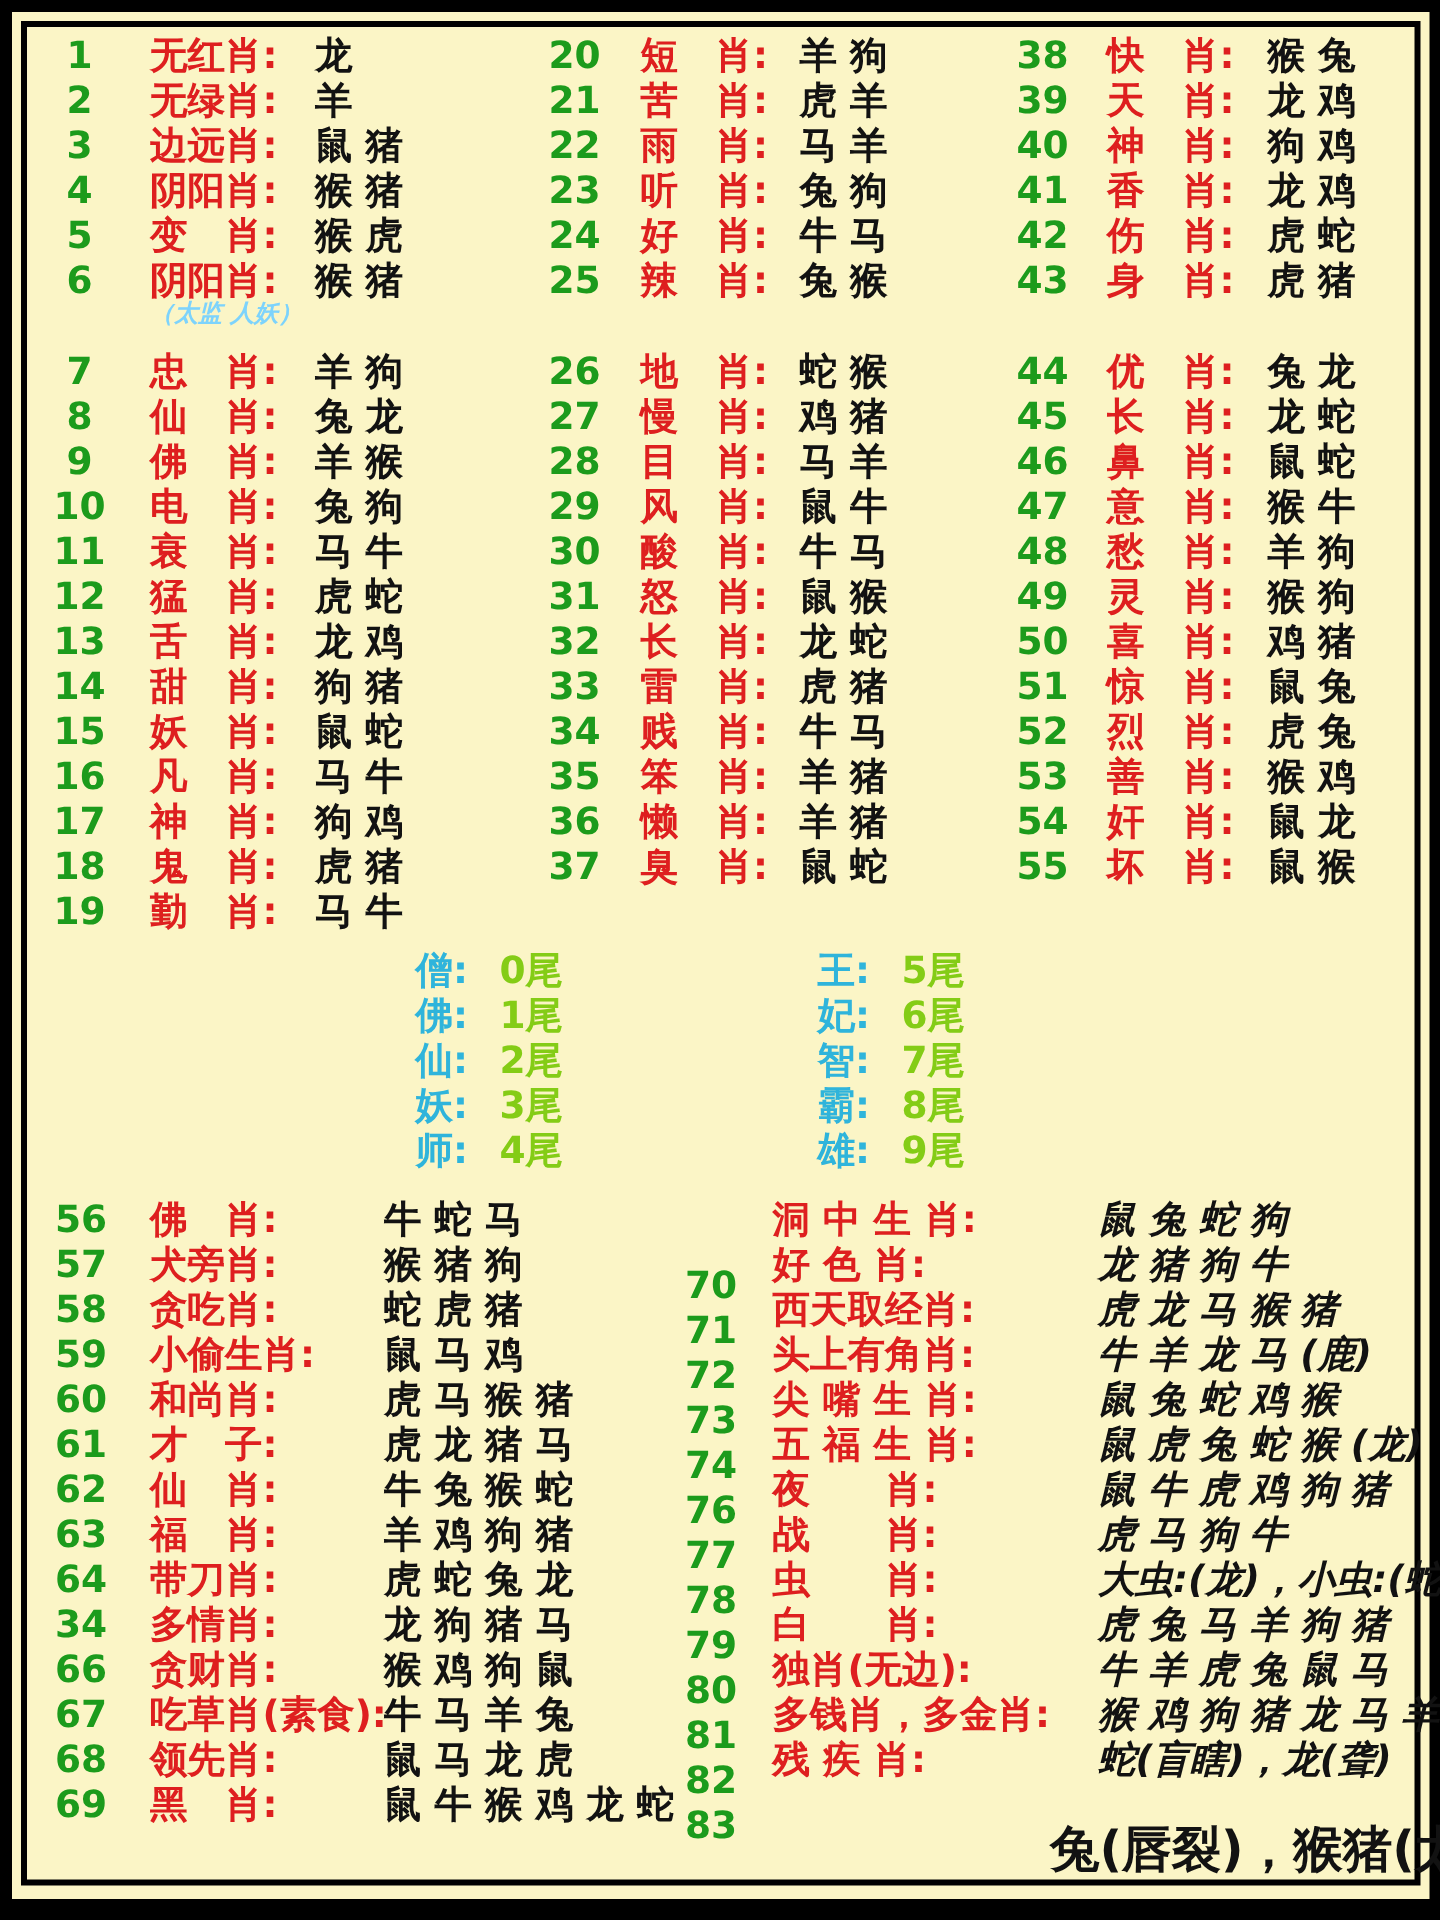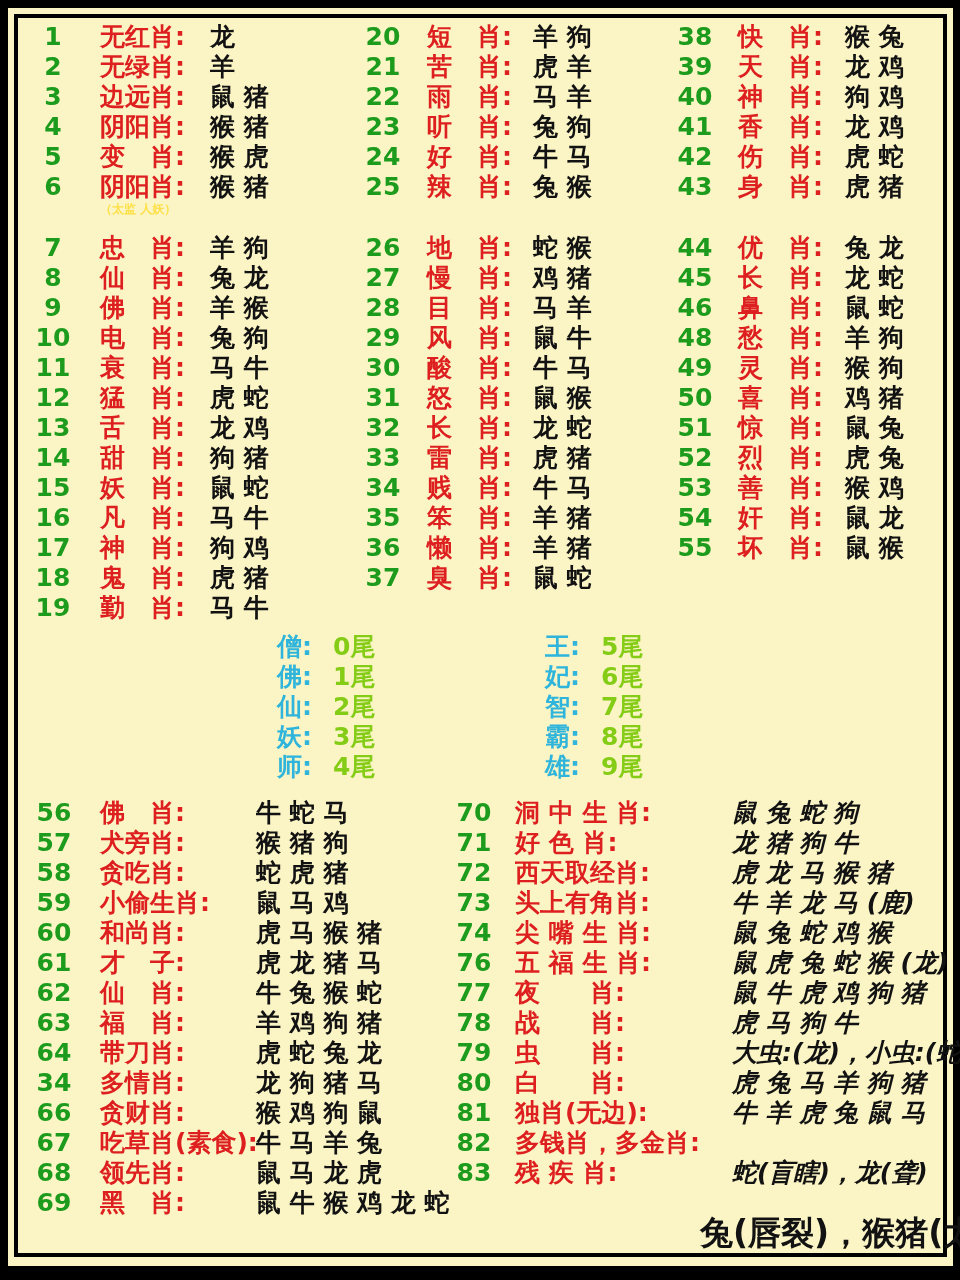--- a/index.html
+++ b/index.html
@@ -13,26 +13,26 @@
   .row span{position:absolute;top:0;height:30px;line-height:30px;font-size:25px;white-space:pre;}
   .num{color:#1c9b1c;text-align:center;}
   .label{color:#de1f1f;}
   .animals{color:#121212;}
   
   .c1 .num{left:30px;width:46px;}  .c1 .label{left:100px;}  .c1 .animals{left:210px;}
   .c2 .num{left:360px;width:46px;} .c2 .label{left:427px;}  .c2 .animals{left:533px;}
   .c3 .num{left:672px;width:46px;} .c3 .label{left:738px;}  .c3 .animals{left:845px;}
   
   .b1 .num{left:31px;width:46px;}  .b1 .label{left:100px;}  .b1 .animals{left:256px;text-align:right;}
-  .b2 .num{left:451px;width:46px;} .b2 .label{left:515px;}  .b2 .animals{left:732px;font-style:italic;}
+  .b2 .num{left:451px;width:46px;margin-top:44px;} .b2 .label{left:515px;}  .b2 .animals{left:732px;font-style:italic;}
   
   .tails{position:absolute;width:260px;}
   .tails .tlabel{left:0;width:52px;color:#2fb4db;}
   .tails .tvalue{left:56px;color:#84cc16;}
-  .note{position:absolute;left:100px;top:199px;color:#fde047;font-size:12px;line-height:20px;white-space:pre;}
+  .note{position:absolute;left:100px;top:199px;color:#7dd3fc;font-size:16px;line-height:20px;white-space:pre;font-style:italic;}
   .cont{position:absolute;left:700px;top:1218px;height:30px;line-height:30px;
         font-size:33px;color:#121212;white-space:pre;}
 </style>
 </head>
 <body>
 
 <div class="stage">
   <div class="panel"></div>
   <div class="frame"></div>
 
@@ -320,20 +320,25 @@
         <span class="label">长　肖:</span>
         <span class="animals">龙 蛇</span>
       </div>
 
       <div class="row">
         <span class="num">46</span>
         <span class="label">鼻　肖:</span>
         <span class="animals">鼠 蛇</span>
       </div>
 
+      <div class="row">
+        <span class="num">47</span>
+        <span class="label">意　肖:</span>
+        <span class="animals">猴 牛</span>
+      </div>
 
       <div class="row">
         <span class="num">48</span>
         <span class="label">愁　肖:</span>
         <span class="animals">羊 狗</span>
       </div>
 
       <div class="row">
         <span class="num">49</span>
         <span class="label">灵　肖:</span>
@@ -583,20 +588,21 @@
 
       <div class="row">
         <span class="num">81</span>
         <span class="label">独肖(无边):</span>
         <span class="animals">牛 羊 虎 兔 鼠 马</span>
       </div>
 
       <div class="row">
         <span class="num">82</span>
         <span class="label">多钱肖，多金肖:</span>
+        <span class="animals">猴 鸡 狗 猪 龙 马 羊</span>
       </div>
 
       <div class="row">
         <span class="num">83</span>
         <span class="label">残 疾 肖:</span>
         <span class="animals">蛇(盲瞎)，龙(聋)</span>
       </div>
     </div>
   <div class="cont">兔(唇裂)，猴猪(太监)</div>
 </div>

